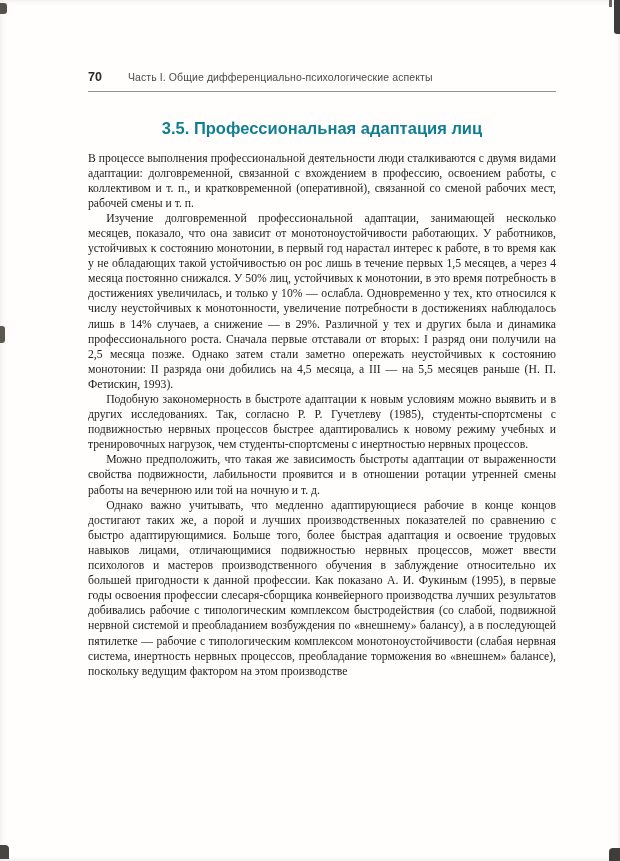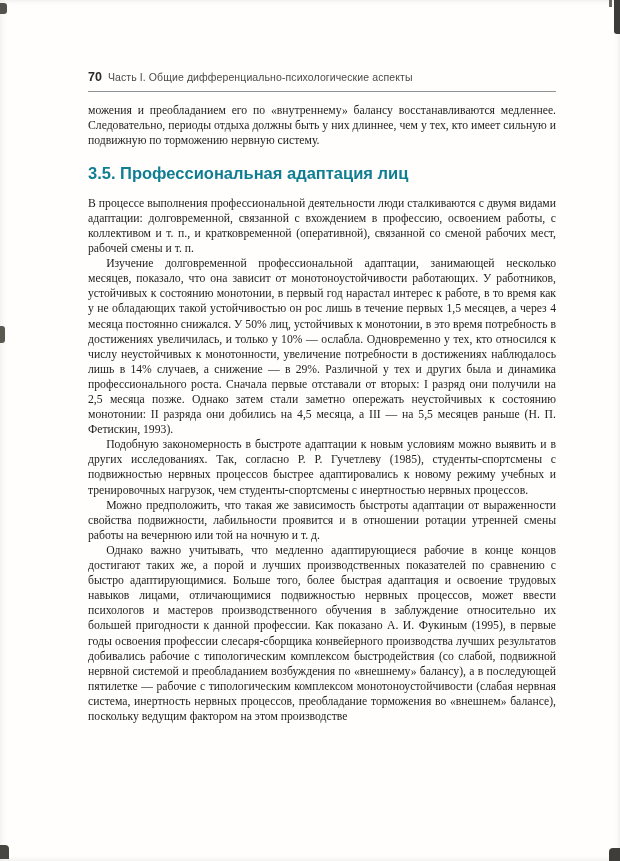--- a/index.html
+++ b/index.html
@@ -20,21 +20,21 @@
     overflow:hidden;
     box-shadow:inset 2px 0 6px rgba(0,0,0,0.06), inset -2px 0 5px rgba(0,0,0,0.05);
   }
   .running-head{
     position:absolute;
     top:70px;left:88px;width:468px;
     border-bottom:1.2px solid #8d9297;
     padding-bottom:7px;
     display:flex;
     align-items:baseline;
-    gap:6px;
+    gap:26px;
     font-family:"Liberation Sans", sans-serif;
     color:var(--running-head);
   }
   .page-number{
     font-size:12.5px;
     font-weight:bold;
     color:#2a2a2a;
   }
   .running-title{
     font-size:10.5px;
@@ -49,20 +49,21 @@
     text-align:justify;
     color:var(--body-text);
   }
   .body-text p{margin:0;}
   .body-text p.indent{text-indent:1.55em;}
   .section-heading{
     font-family:"Liberation Sans", sans-serif;
     font-weight:bold;
     font-size:16.5px;
     line-height:21.5px;
+    text-align:center;
     color:var(--accent-heading);
     margin:15px 0 11px 0;
   }
   .section-heading span{display:block;}
   .artifact{
     position:absolute;
     background:#44423f;
   }
   .artifact.tl{left:0;top:3px;width:7px;height:11px;border-radius:0 3px 3px 0;background:#55524d;}
   .artifact.tr{right:0;top:0;width:6px;height:34px;border-radius:0 0 0 3px;background:#3c3b39;}
@@ -83,21 +84,20 @@
   <div class="artifact bl"></div>
   <div class="artifact br"></div>
 
   <div class="running-head">
     <span class="page-number">70</span>
     <span class="running-title">Часть I. Общие дифференциально-психологические аспекты</span>
   </div>
 
   <div class="body-text">
 
-    <p>можения и преобладанием его по «внутреннему» балансу восстанавливаются медленнее. Следовательно, периоды отдыха должны быть у них длиннее, чем у тех, кто имеет сильную и подвижную по торможению нервную систему.</p>
 
     <h1 class="section-heading">
       <span>3.5. Профессиональная адаптация лиц</span>
     </h1>
 
     <p>В процессе выполнения профессиональной деятельности люди сталкиваются с двумя видами адаптации: долговременной, связанной с вхождением в профессию, освоением работы, с коллективом и т. п., и кратковременной (оперативной), связанной со сменой рабочих мест, рабочей смены и т. п.</p>
     <p class="indent">Изучение долговременной профессиональной адаптации, занимающей несколько месяцев, показало, что она зависит от монотоноустойчивости работающих. У работников, устойчивых к состоянию монотонии, в первый год нарастал интерес к работе, в то время как у не обладающих такой устойчивостью он рос лишь в течение первых 1,5 месяцев, а через 4 месяца постоянно снижался. У 50% лиц, устойчивых к монотонии, в это время потребность в достижениях увеличилась, и только у 10% — ослабла. Одновременно у тех, кто относился к числу неустойчивых к монотонности, увеличение потребности в достижениях наблюдалось лишь в 14% случаев, а снижение — в 29%. Различной у тех и других была и динамика профессионального роста. Сначала первые отставали от вторых: I разряд они получили на 2,5 месяца позже. Однако затем стали заметно опережать неустойчивых к состоянию монотонии: II разряда они добились на 4,5 месяца, а III — на 5,5 месяцев раньше (Н. П. Фетискин, 1993).</p>
     <p class="indent">Подобную закономерность в быстроте адаптации к новым условиям можно выявить и в других исследованиях. Так, согласно Р. Р. Гучетлеву (1985), студенты-спортсмены с подвижностью нервных процессов быстрее адаптировались к новому режиму учебных и тренировочных нагрузок, чем студенты-спортсмены с инертностью нервных процессов.</p>
     <p class="indent">Можно предположить, что такая же зависимость быстроты адаптации от выраженности свойства подвижности, лабильности проявится и в отношении ротации утренней смены работы на вечернюю или той на ночную и т. д.</p>
     <p class="indent">Однако важно учитывать, что медленно адаптирующиеся рабочие в конце концов достигают таких же, а порой и лучших производственных показателей по сравнению с быстро адаптирующимися. Больше того, более быстрая адаптация и освоение трудовых навыков лицами, отличающимися подвижностью нервных процессов, может ввести психологов и мастеров производственного обучения в заблуждение относительно их большей пригодности к данной профессии. Как показано А. И. Фукиным (1995), в первые годы освоения профессии слесаря-сборщика конвейерного производства лучших результатов добивались рабочие с типологическим комплексом быстродействия (со слабой, подвижной нервной системой и преобладанием возбуждения по «внешнему» балансу), а в последующей пятилетке — рабочие с типологическим комплексом монотоноустойчивости (слабая нервная система, инертность нервных процессов, преобладание торможения во «внешнем» балансе), поскольку ведущим фактором на этом производстве</p>

